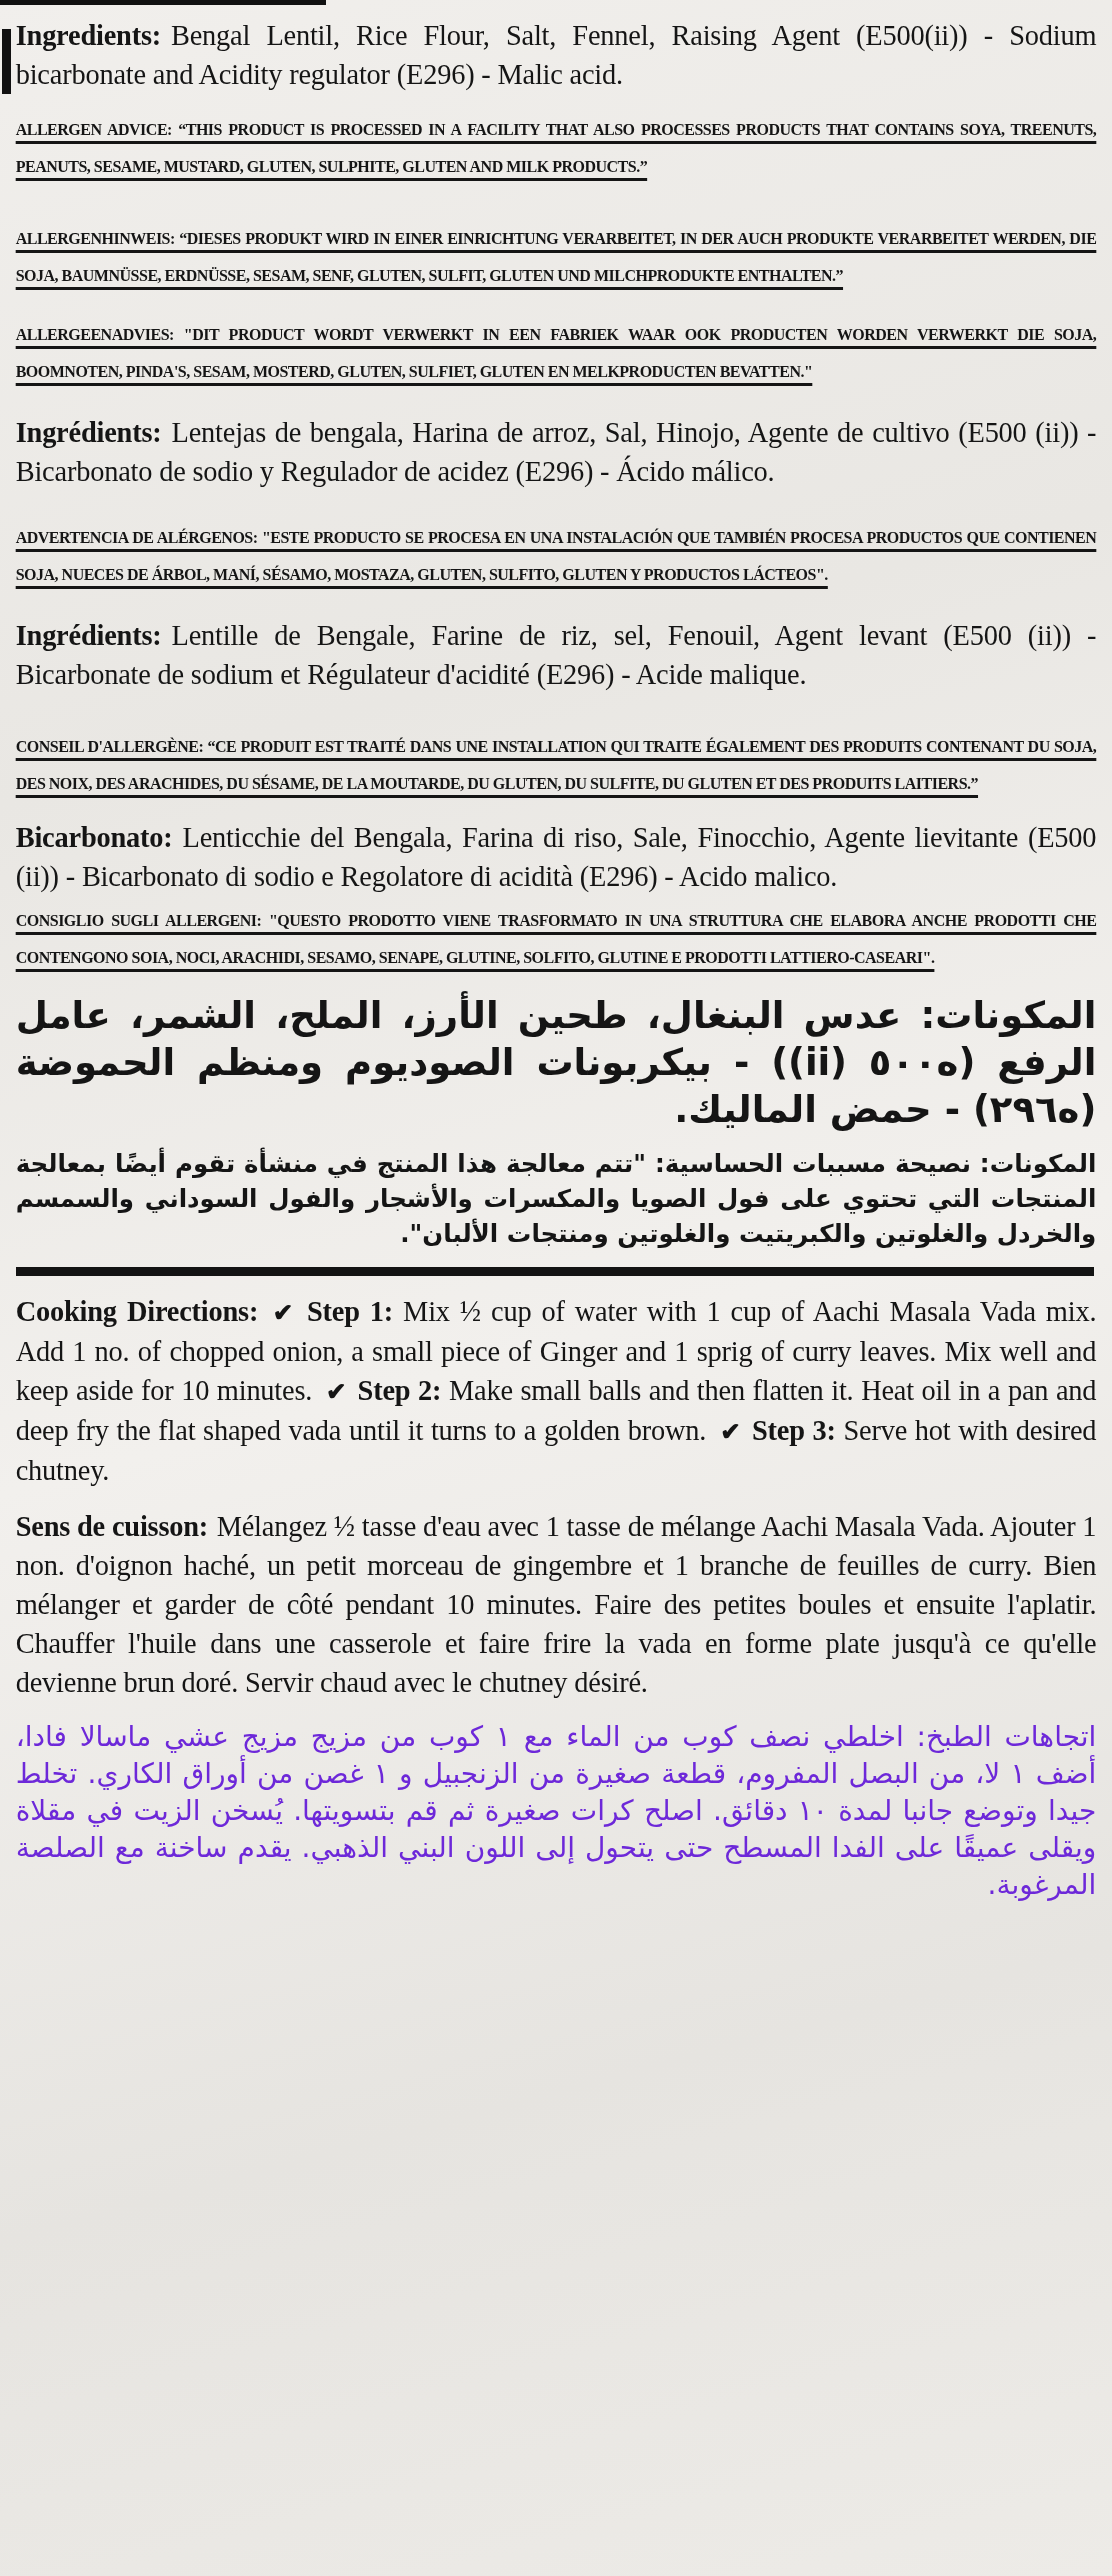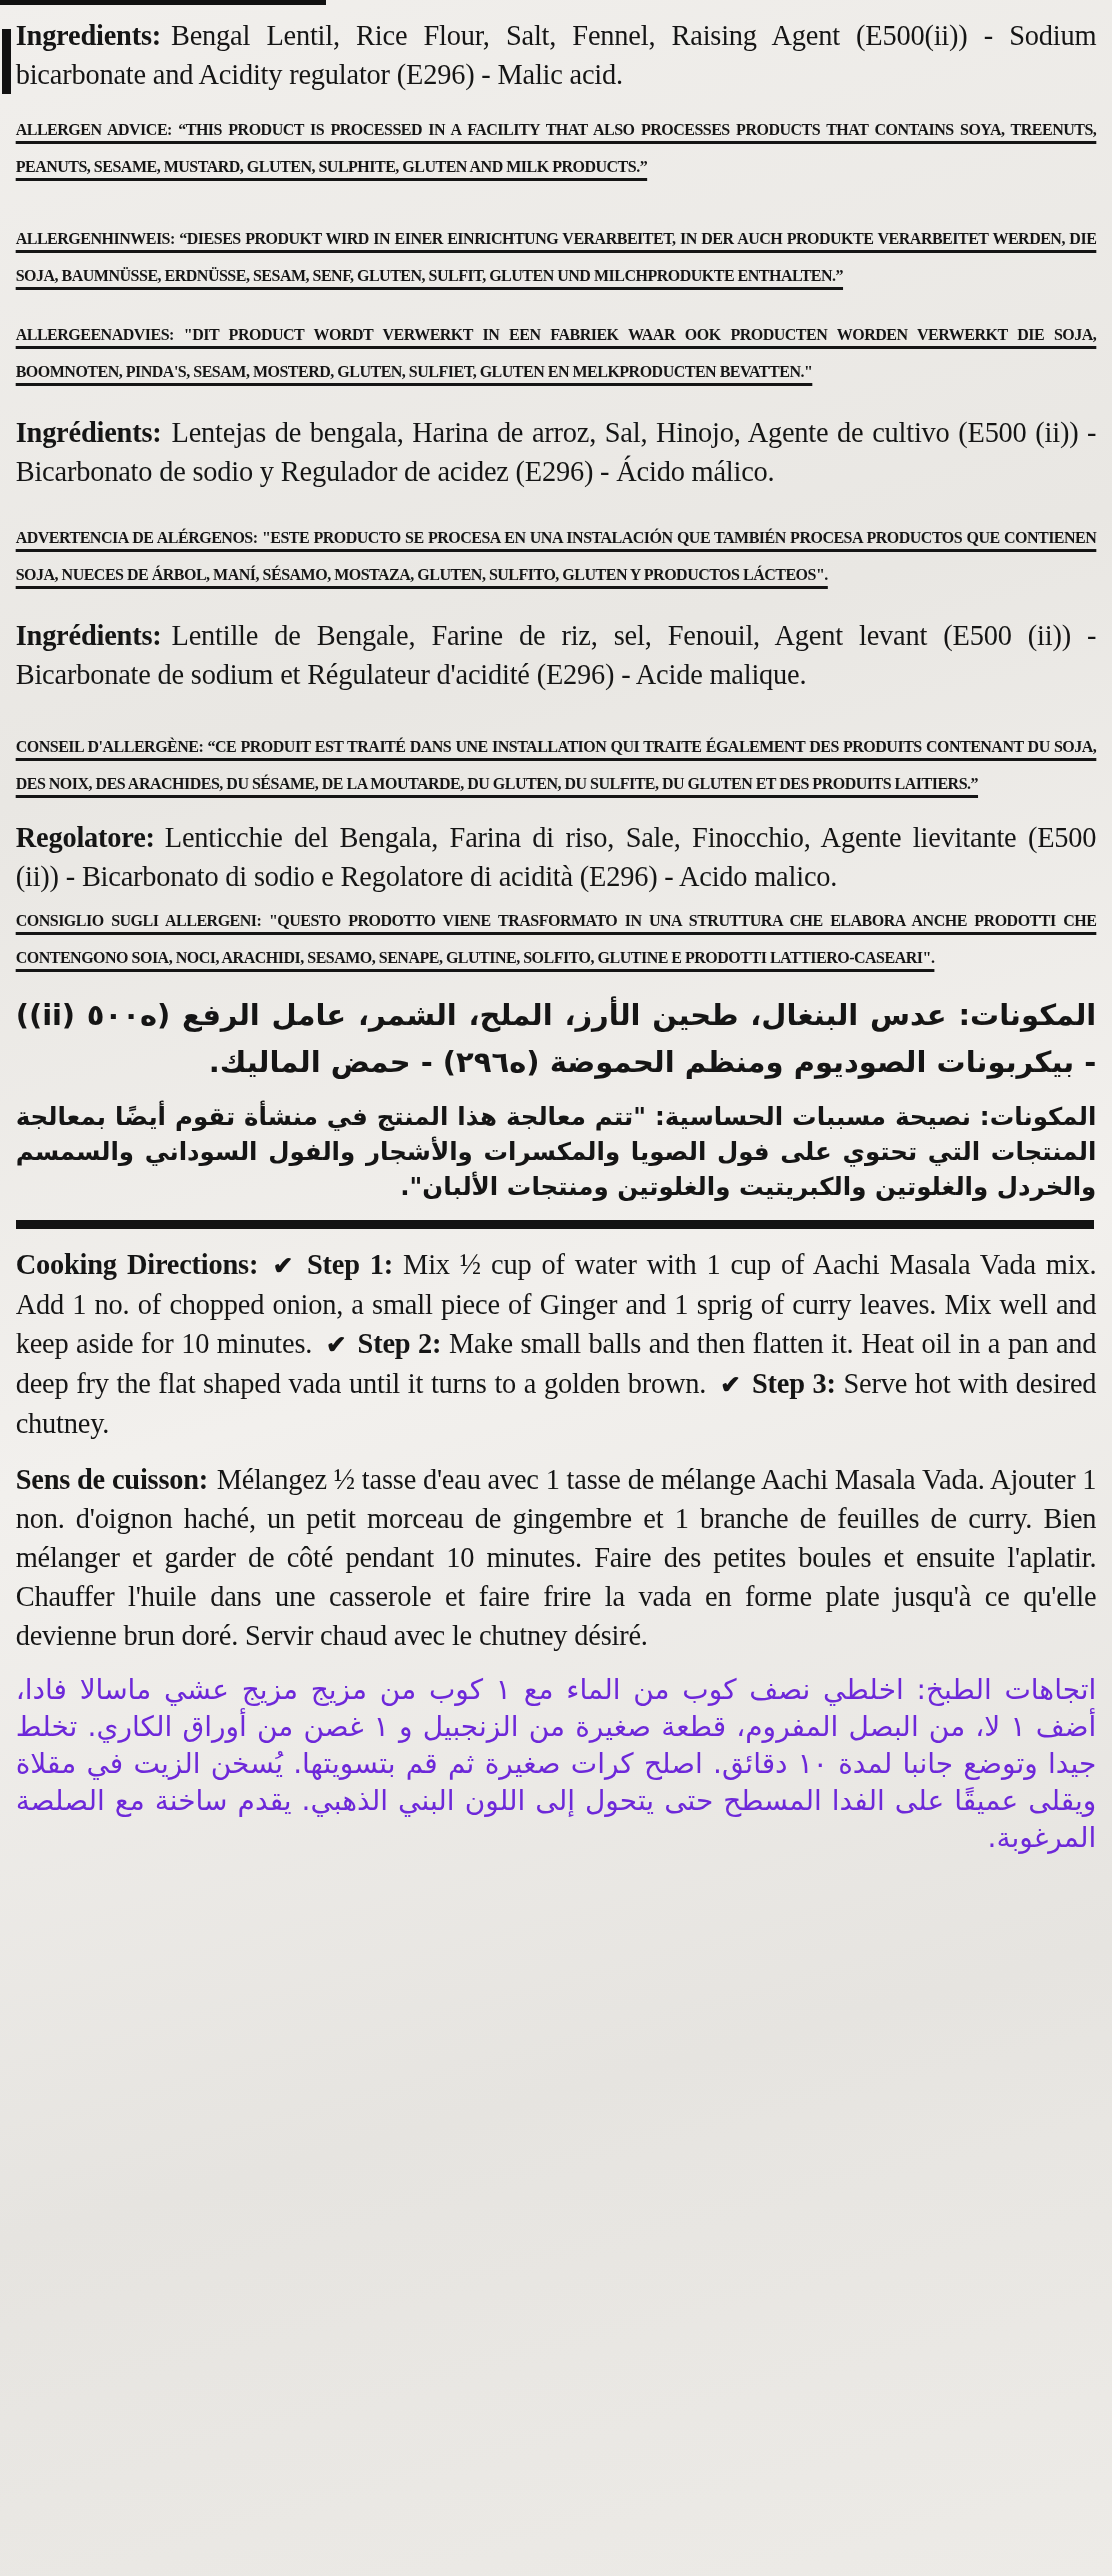--- a/index.html
+++ b/index.html
@@ -25,21 +25,21 @@
     text-decoration:underline;text-decoration-thickness:2.5px;text-underline-offset:5.9px;
   }
   .cook{
     font-size:28.4px;line-height:39px;text-align:justify;letter-spacing:-0.2px;
   }
   .cook b.lead{margin-right:0.3em;}
   .cook b.chk{margin:0 0.15em 0 0.25em;font-size:24.5px;}
   .ar{
     direction:rtl;text-align:justify;font-family:"DejaVu Sans","Liberation Sans",sans-serif;
   }
-  .ar-ing{font-size:29px;line-height:47px;font-weight:bold;}
+  .ar-ing{font-size:37px;line-height:47px;font-weight:bold;}
   .ar-allergen{font-size:24.5px;line-height:35px;font-weight:600;}
   .ar-cook{font-size:28px;line-height:37px;font-weight:normal;color:#6d28d9;}
 
   .mb18{margin-bottom:17.7px;} .mb36{margin-bottom:35px;} .mb38{margin-bottom:37px;}
   .mb22{margin-bottom:21.6px;} .mb32{margin-bottom:31px;} .mb24{margin-bottom:23.5px;}
   .mb28{margin-bottom:27.5px;} .mb30{margin-bottom:34px;} .mb16{margin-bottom:15.7px;}
   .mb6{margin-bottom:5.9px;}   .mb14{margin-bottom:13.7px;}
 
   .divider{height:8.8px;background:#131313;margin:0 2px 15.7px 0;}
 </style>
@@ -61,21 +61,21 @@
   <p class="allergen mb24">ALLERGEENADVIES: "DIT PRODUCT WORDT VERWERKT IN EEN FABRIEK WAAR OOK PRODUCTEN WORDEN VERWERKT DIE SOJA, BOOMNOTEN, PINDA'S, SESAM, MOSTERD, GLUTEN, SULFIET, GLUTEN EN MELKPRODUCTEN BEVATTEN."</p>
 
   <p class="ing mb28"><b>Ingrédients:</b><span>Lentejas de bengala, Harina de arroz, Sal, Hinojo, Agente de cultivo (E500 (ii)) - Bicarbonato de sodio y Regulador de acidez (E296) - Ácido málico.</span></p>
 
   <p class="allergen mb24">ADVERTENCIA DE ALÉRGENOS: "ESTE PRODUCTO SE PROCESA EN UNA INSTALACIÓN QUE TAMBIÉN PROCESA PRODUCTOS QUE CONTIENEN SOJA, NUECES DE ÁRBOL, MANÍ, SÉSAMO, MOSTAZA, GLUTEN, SULFITO, GLUTEN Y PRODUCTOS LÁCTEOS".</p>
 
   <p class="ing mb30"><b>Ingrédients:</b><span>Lentille de Bengale, Farine de riz, sel, Fenouil, Agent levant (E500 (ii)) - Bicarbonate de sodium et Régulateur d'acidité (E296) - Acide malique.</span></p>
 
   <p class="allergen mb16">CONSEIL D'ALLERGÈNE: “CE PRODUIT EST TRAITÉ DANS UNE INSTALLATION QUI TRAITE ÉGALEMENT DES PRODUITS CONTENANT DU SOJA, DES NOIX, DES ARACHIDES, DU SÉSAME, DE LA MOUTARDE, DU GLUTEN, DU SULFITE, DU GLUTEN ET DES PRODUITS LAITIERS.”</p>
 
-  <p class="ing mb6"><b>Regolatore:</b><span>Lenticchie del Bengala, Farina di riso, Sale, Finocchio, Agente lievitante (E500 (ii)) - Bicarbonato di sodio e Regolatore di acidità (E296) - Acido malico.</span></p>
+  <p class="ing mb6"><b>Bicarbonato:</b><span>Lenticchie del Bengala, Farina di riso, Sale, Finocchio, Agente lievitante (E500 (ii)) - Bicarbonato di sodio e Regolatore di acidità (E296) - Acido malico.</span></p>
 
   <p class="allergen mb16">CONSIGLIO SUGLI ALLERGENI: "QUESTO PRODOTTO VIENE TRASFORMATO IN UNA STRUTTURA CHE ELABORA ANCHE PRODOTTI CHE CONTENGONO SOIA, NOCI, ARACHIDI, SESAMO, SENAPE, GLUTINE, SOLFITO, GLUTINE E PRODOTTI LATTIERO-CASEARI".</p>
 
   <p class="ing ar ar-ing mb14" dir="rtl">المكونات: عدس البنغال، طحين الأرز، الملح، الشمر، عامل الرفع (ه٥٠٠ (ii)) - بيكربونات الصوديوم ومنظم الحموضة (ه٢٩٦) - حمض الماليك.</p>
 
   <p class="ar ar-allergen mb16" dir="rtl">المكونات: نصيحة مسببات الحساسية: "تتم معالجة هذا المنتج في منشأة تقوم أيضًا بمعالجة المنتجات التي تحتوي على فول الصويا والمكسرات والأشجار والفول السوداني والسمسم والخردل والغلوتين والكبريتيت والغلوتين ومنتجات الألبان".</p>
 
   <div class="divider"></div>
 
   <p class="cook mb18"><b class="lead">Cooking Directions:</b><b class="chk">✔</b> <b>Step 1:</b> <span>Mix ½ cup of water with 1 cup of Aachi Masala Vada mix. Add 1 no. of chopped onion, a small piece of Ginger and 1 sprig of curry leaves. Mix well and keep aside for 10 minutes.</span> <b class="chk">✔</b> <b>Step 2:</b> <span>Make small balls and then flatten it. Heat oil in a pan and deep fry the flat shaped vada until it turns to a golden brown.</span> <b class="chk">✔</b> <b>Step 3:</b> <span>Serve hot with desired chutney.</span></p>

